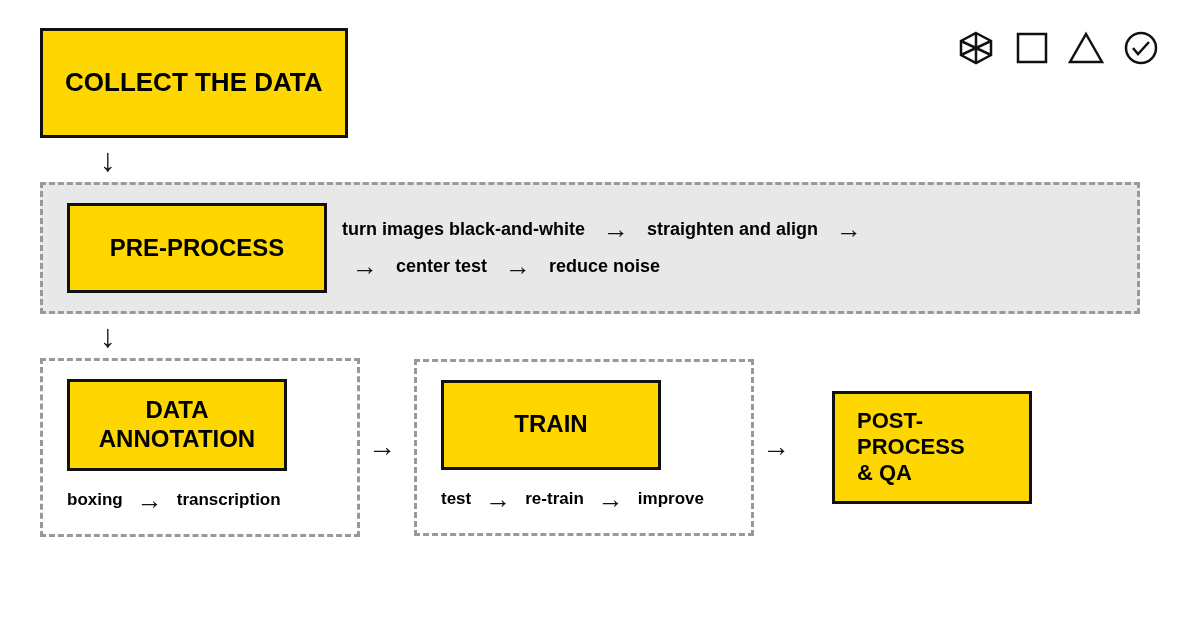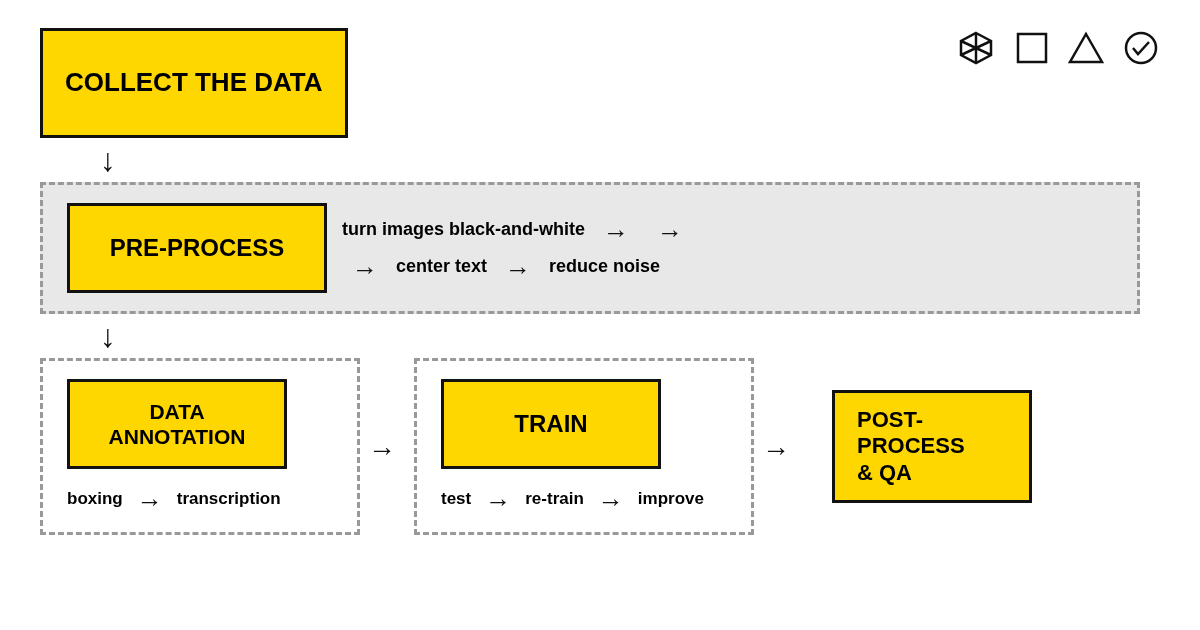--- a/index.html
+++ b/index.html
@@ -195,37 +195,38 @@
   <div class="arrow-down">↓</div>
 
   <div class="preprocess-outer">
     <div class="yellow-box" style="min-width:260px; min-height:90px; font-size:24px;">
       <span>PRE-PROCESS</span>
     </div>
     <div class="preprocess-steps">
       <div class="steps-row">
         <span class="step-text">turn images black-and-white</span>
         <span class="arrow-right">→</span>
+        <span class="step-text">straighten and align</span>
         <span class="arrow-right">→</span>
       </div>
       <div class="steps-row">
         <span class="arrow-right">→</span>
-        <span class="step-text">center text</span>
+        <span class="step-text">center test</span>
         <span class="arrow-right">→</span>
         <span class="step-text">reduce noise</span>
       </div>
     </div>
   </div>
 
   <div class="arrow-down">↓</div>
 
   <div class="bottom-section">
 
     <div class="annotation-outer">
-      <div class="yellow-box" style="min-width:220px; min-height:90px; font-size:21px;">
+      <div class="yellow-box" style="min-width:220px; min-height:90px; font-size:24px;">
         <span style="white-space:pre-line; text-align:center;">DATA
 ANNOTATION</span>
       </div>
       <div class="sub-steps">
         <span>boxing</span>
         <span class="arrow-right">→</span>
         <span>transcription</span>
       </div>
     </div>
 

